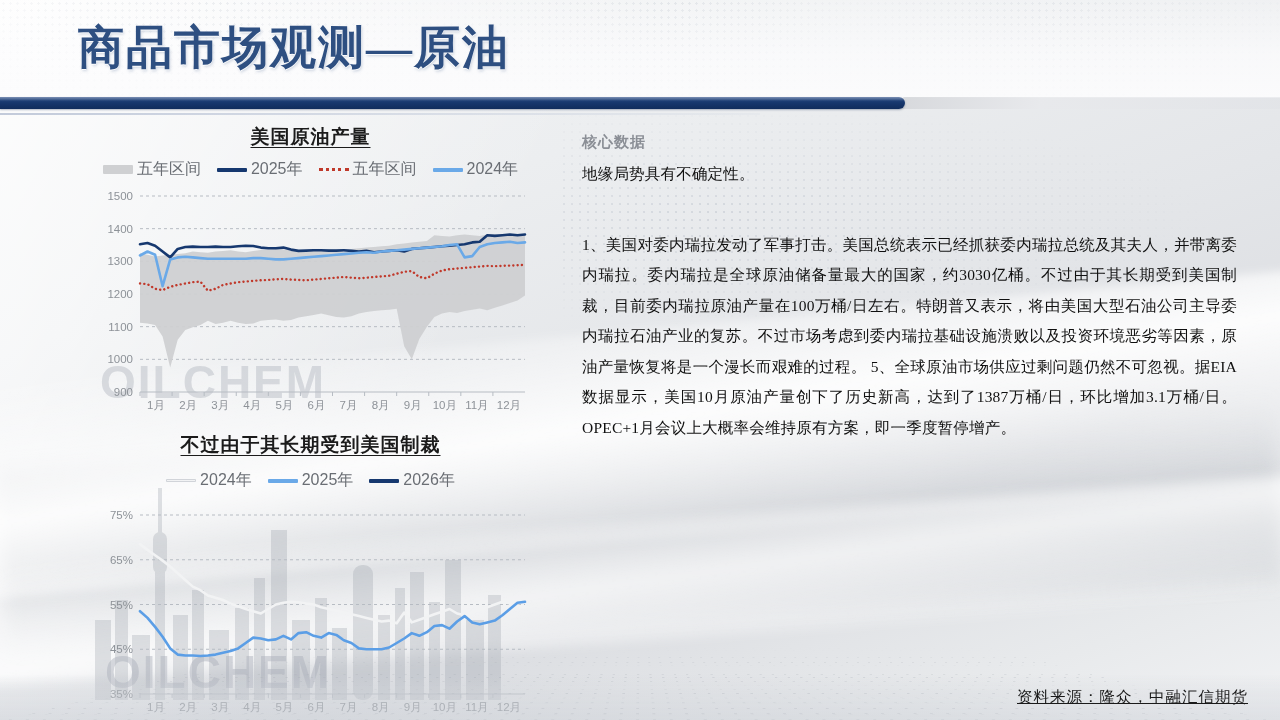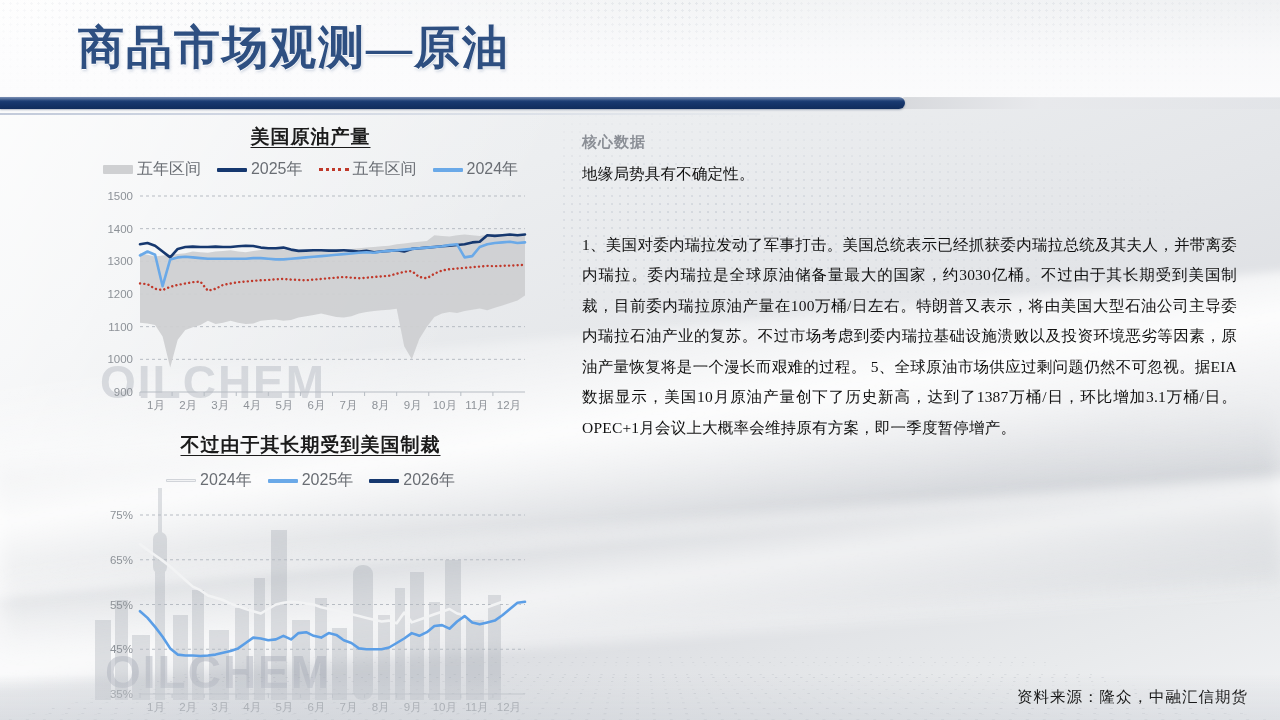--- a/index.html
+++ b/index.html
@@ -144,21 +144,21 @@
   .gap-md{height:26px;}
 
   
   .footer-band{
     position:absolute;left:0;bottom:0;width:1280px;height:46px;
     background:linear-gradient(180deg, rgba(222,224,228,0) 0%, rgba(214,217,222,.35) 40%, rgba(206,210,216,.55) 100%);
   }
   .footer-src{
     position:absolute;right:32px;bottom:12px;
     font-family:"Liberation Serif","DejaVu Serif",serif;
-    font-size:15.5px;color:#1a1a1a;letter-spacing:1px;white-space:nowrap;
+    font-size:15.5px;color:#1a1a1a;letter-spacing:1px;white-space:nowrap;text-decoration:underline;
   }
   .axis-lbl{font-size:11.5px;fill:#8d9298;font-family:"Liberation Sans",sans-serif;}
   .axis-lbl-x{font-size:11.5px;fill:#8d9298;font-family:"Liberation Sans",sans-serif;text-anchor:middle;}
 </style>
 </head>
 <body>
 
 <div id="slide">
 
   <div class="bg-halftone-top"></div>

